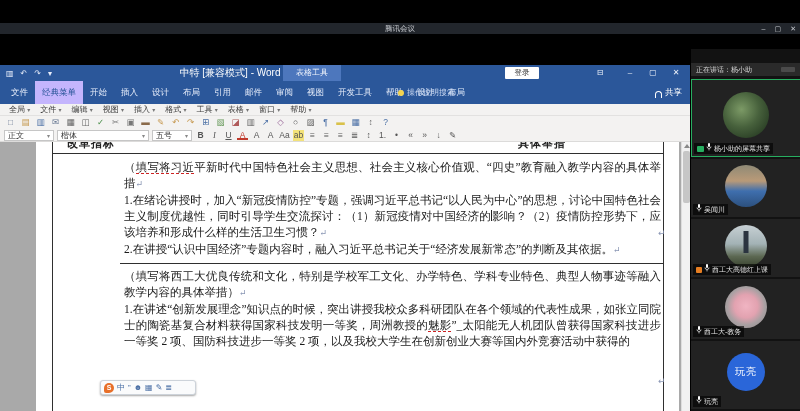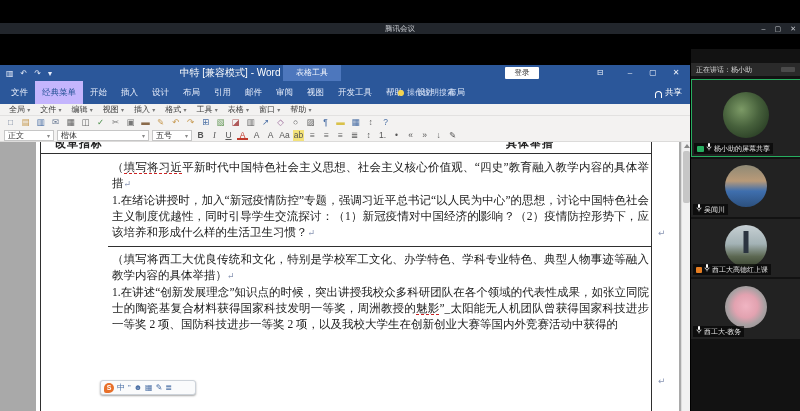--- a/index.html
+++ b/index.html
@@ -57,21 +57,21 @@
   .fsel b{font-size:6px;color:#888;font-weight:normal;margin-left:3px;}
   .fb{min-width:11px;height:11px;font-size:8.5px;line-height:11px;text-align:center;color:#555;}
   .fb-bold{font-weight:bold;} .fb-italic{font-style:italic;font-family:"Liberation Serif",serif;}
   .fb-underline{text-decoration:underline;}
   .fb-font-color{color:#c0392b;border-bottom:2px solid #c0392b;height:10px;}
   .fb-highlight{background:#f3e27a;}
 
   
   .docarea{position:absolute;left:0;top:77px;width:690px;height:269px;background:#a9a9a9;overflow:hidden;}
   .page{position:absolute;left:36px;top:0;width:643px;height:269px;background:#fff;}
-  .tbl{position:absolute;left:4px;top:0;width:612px;height:269px;border-left:1px solid #2f2f2f;border-right:1px solid #2f2f2f;}
+  .tbl{position:absolute;left:16px;top:0;width:612px;height:269px;border-left:1px solid #2f2f2f;border-right:1px solid #2f2f2f;}
   .thead{position:absolute;left:0;top:0;width:100%;height:12px;overflow:hidden;border-bottom:1px solid #2f2f2f;}
   .thead .hl{position:absolute;left:14px;top:-6px;font:bold 11px "Liberation Serif","DejaVu Serif",serif;color:#222;letter-spacing:1px;}
   .thead .hr{position:absolute;left:465px;top:-6px;font:bold 11px "Liberation Serif","DejaVu Serif",serif;color:#222;letter-spacing:1px;}
   .lcol{position:absolute;left:0;top:12px;bottom:0;width:66px;border-right:1px solid #2f2f2f;}
   .rowlabel{position:absolute;left:0;top:148px;width:66px;text-align:center;
             font:bold 13px "Liberation Serif","DejaVu Serif",serif;color:#111;line-height:17px;letter-spacing:1px;}
   .rcol{position:absolute;left:67px;top:12px;right:0;bottom:0;padding:5px 2px 0 4px;overflow:hidden;}
   .par{font-family:"Liberation Serif","DejaVu Serif",serif;font-size:11.5px;line-height:16px;color:#1a1a1a;
        text-align:justify;text-justify:inter-ideograph;}
   .seg-spell{border-bottom:1px dashed #cc2222;}
@@ -250,20 +250,21 @@
       <div class="docarea">
         <div class="page">
           <div class="tbl">
             <div class="thead">
               <span class="hl">改革指标</span>
               <span class="hr">具体举措</span>
             </div>
             <div class="rcol">
                 <div class="par"><span>（</span><span class="seg-spell">填写将习近</span><span>平新时代中国特色社会主义思想、社会主义核心价值观、“四史”教育融入教学内容的具体举措</span><span class="seg-mark">↵</span></div>
                 <div class="par"><span>1.在绪论讲授时，加入“新冠疫情防控”专题，强调习近平总书记“以人民为中心”的思想，讨论中国特色社会主义制度优越性，同时引导学生交流探讨：（1）新冠疫情对中国经济的</span><span class="seg-caret"></span><span>影响？（2）疫情防控形势下，应该培养和形成什么样的生活卫生习惯？</span><span class="seg-mark">↵</span></div>
+                <div class="par"><span>2.在讲授“认识中国经济”专题内容时，融入习近平总书记关于“经济发展新常态”的判断及其依据。</span><span class="seg-mark">↵</span></div>
                 <div class="celldiv"></div>
                 <div class="par"><span>（填写将西工大优良传统和文化，特别是学校军工文化、办学特色、学科专业特色、典型人物事迹等融入教学内容的具体举措）</span><span class="seg-mark">↵</span></div>
                 <div class="par"><span>1.在讲述“创新发展理念”知识点的时候，突出讲授我校众多科研团队在各个领域的代表性成果，如张立同院士的陶瓷基复合材料获得国家科技发明一等奖，周洲教授的</span><span class="seg-spell">魅影</span><span>”_太阳能无人机团队曾获得国家科技进步一等奖 2 项、国防科技进步一等奖 2 项，以及我校大学生在创新创业大赛等国内外竞赛活动中获得的</span></div>
               </div>
           </div>
           <span class="rowend" style="top:86px">↵</span>
           <span class="rowend" style="top:234px">↵</span>
         </div>
         <div class="vscroll">
           <div class="up"></div>
@@ -348,18 +349,29 @@
           <div class="av av-pig"></div>
           <div class="nlabel">
             <span class="li-mic"><svg width="6" height="8" viewBox="0 0 6 8">
                 <rect x="2" y="0" width="2" height="4" rx="1" fill="#fff"></rect>
                 <path d="M1 3.5a2 2 0 0 0 4 0" stroke="#fff" fill="none" stroke-width="0.7"></path>
                 <line x1="3" y1="5.8" x2="3" y2="7.4" stroke="#fff" stroke-width="0.7"></line>
               </svg></span>
             <span>西工大-教务</span>
           </div>
         </div>
+        <div class="tile">
+          <div class="av av-init">玩亮</div>
+          <div class="nlabel">
+            <span class="li-mic"><svg width="6" height="8" viewBox="0 0 6 8">
+                <rect x="2" y="0" width="2" height="4" rx="1" fill="#fff"></rect>
+                <path d="M1 3.5a2 2 0 0 0 4 0" stroke="#fff" fill="none" stroke-width="0.7"></path>
+                <line x1="3" y1="5.8" x2="3" y2="7.4" stroke="#fff" stroke-width="0.7"></line>
+              </svg></span>
+            <span>玩亮</span>
+          </div>
+        </div>
       </div>
     <div class="collapse"></div>
   </div>
 
   <div class="bottomstrip"></div>
 </div>
 
 </body></html>

